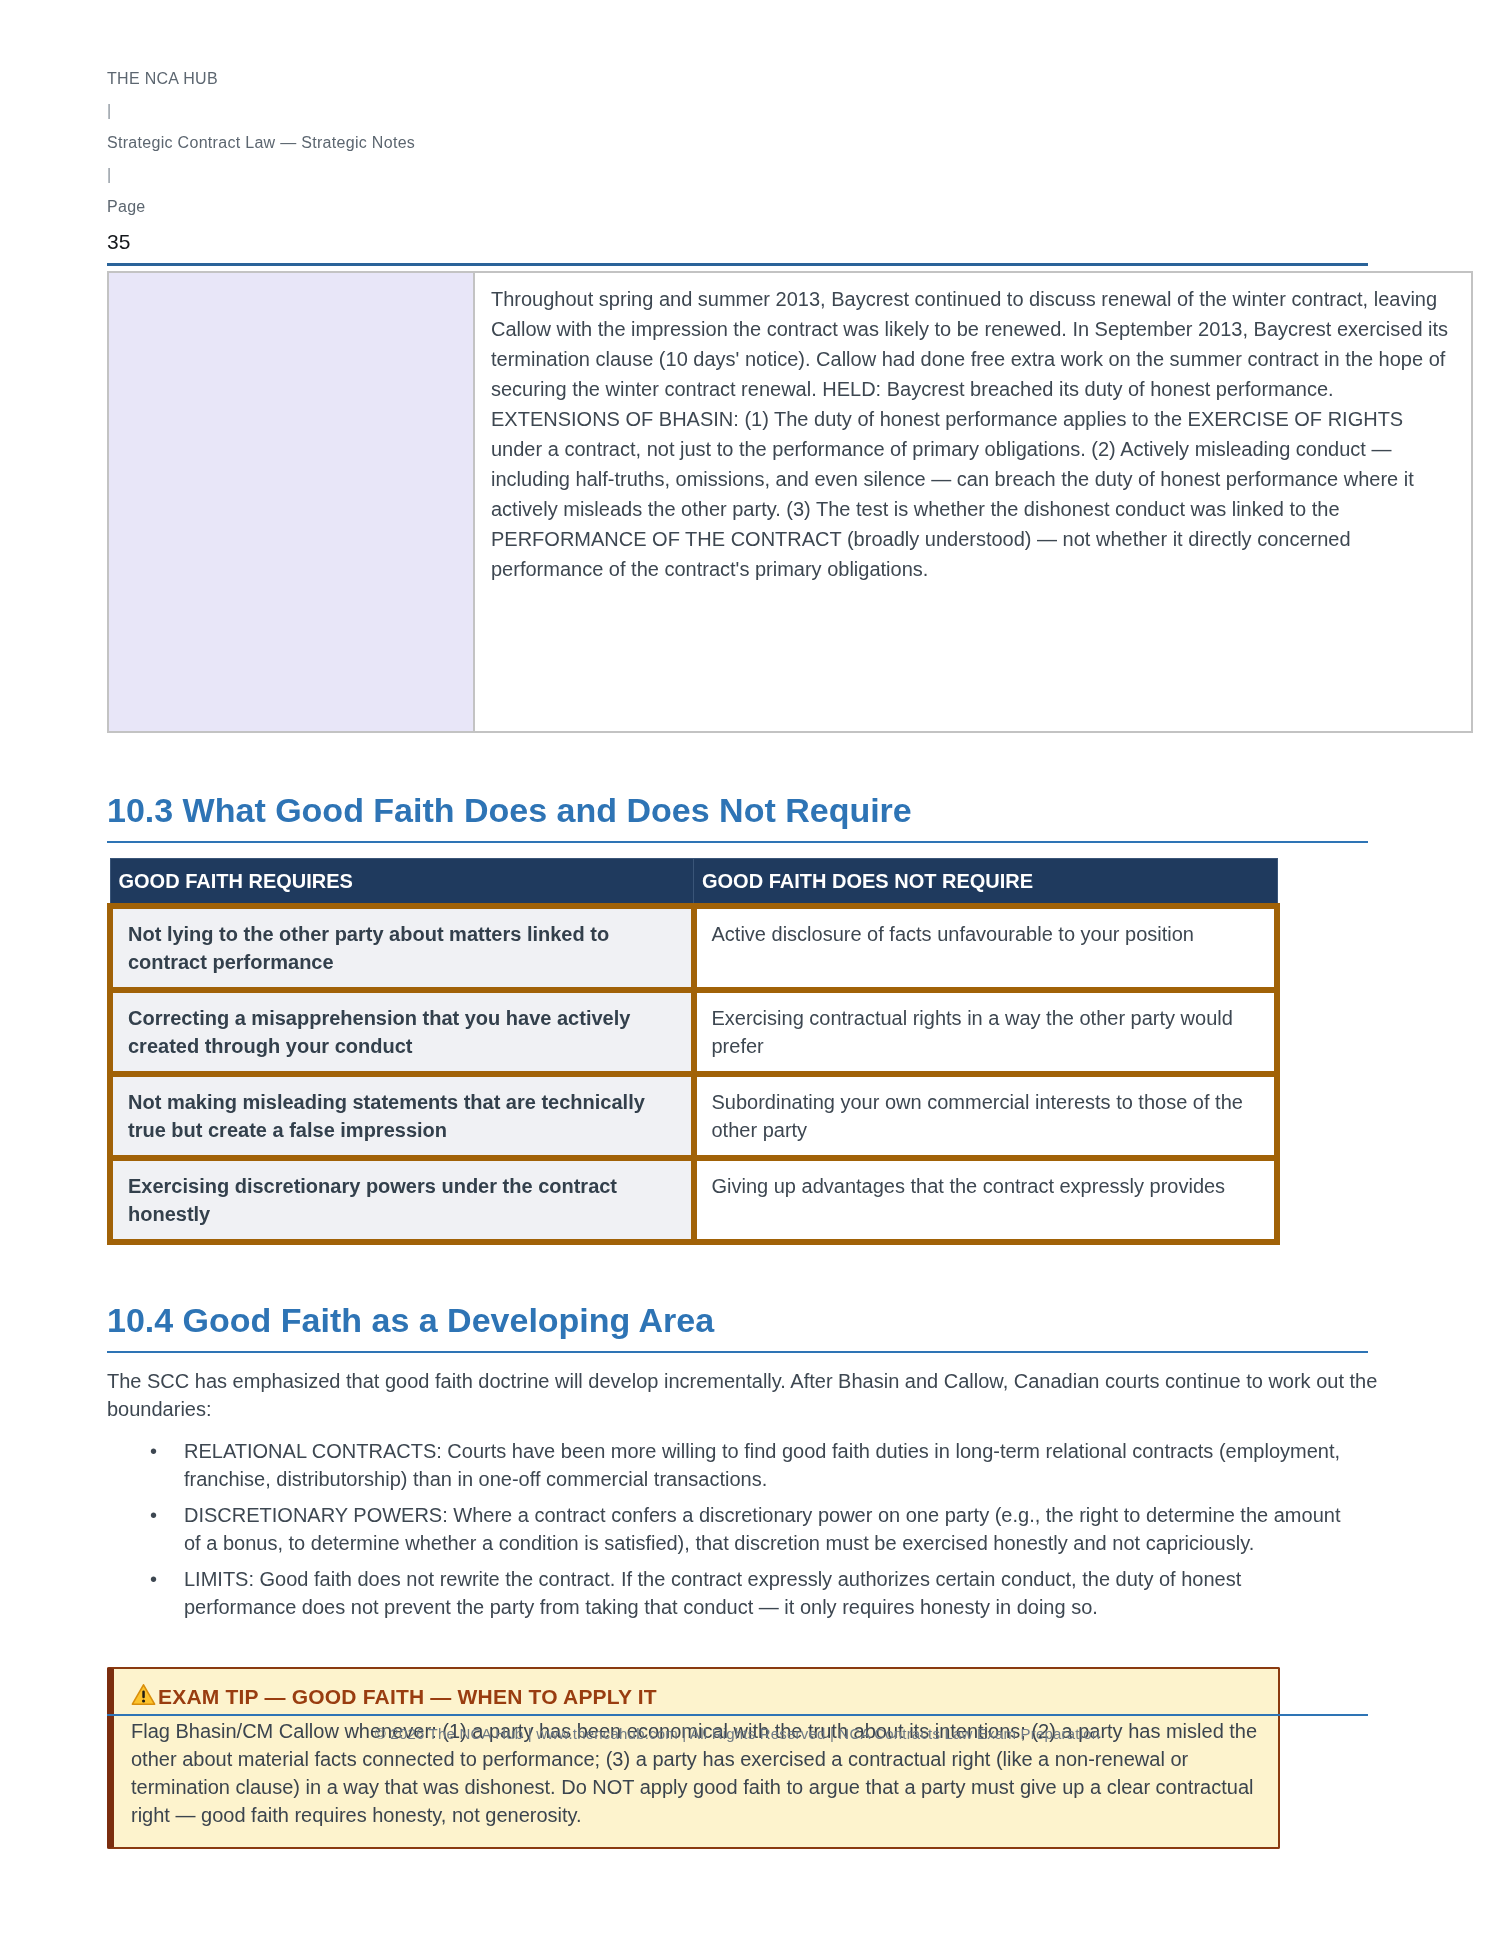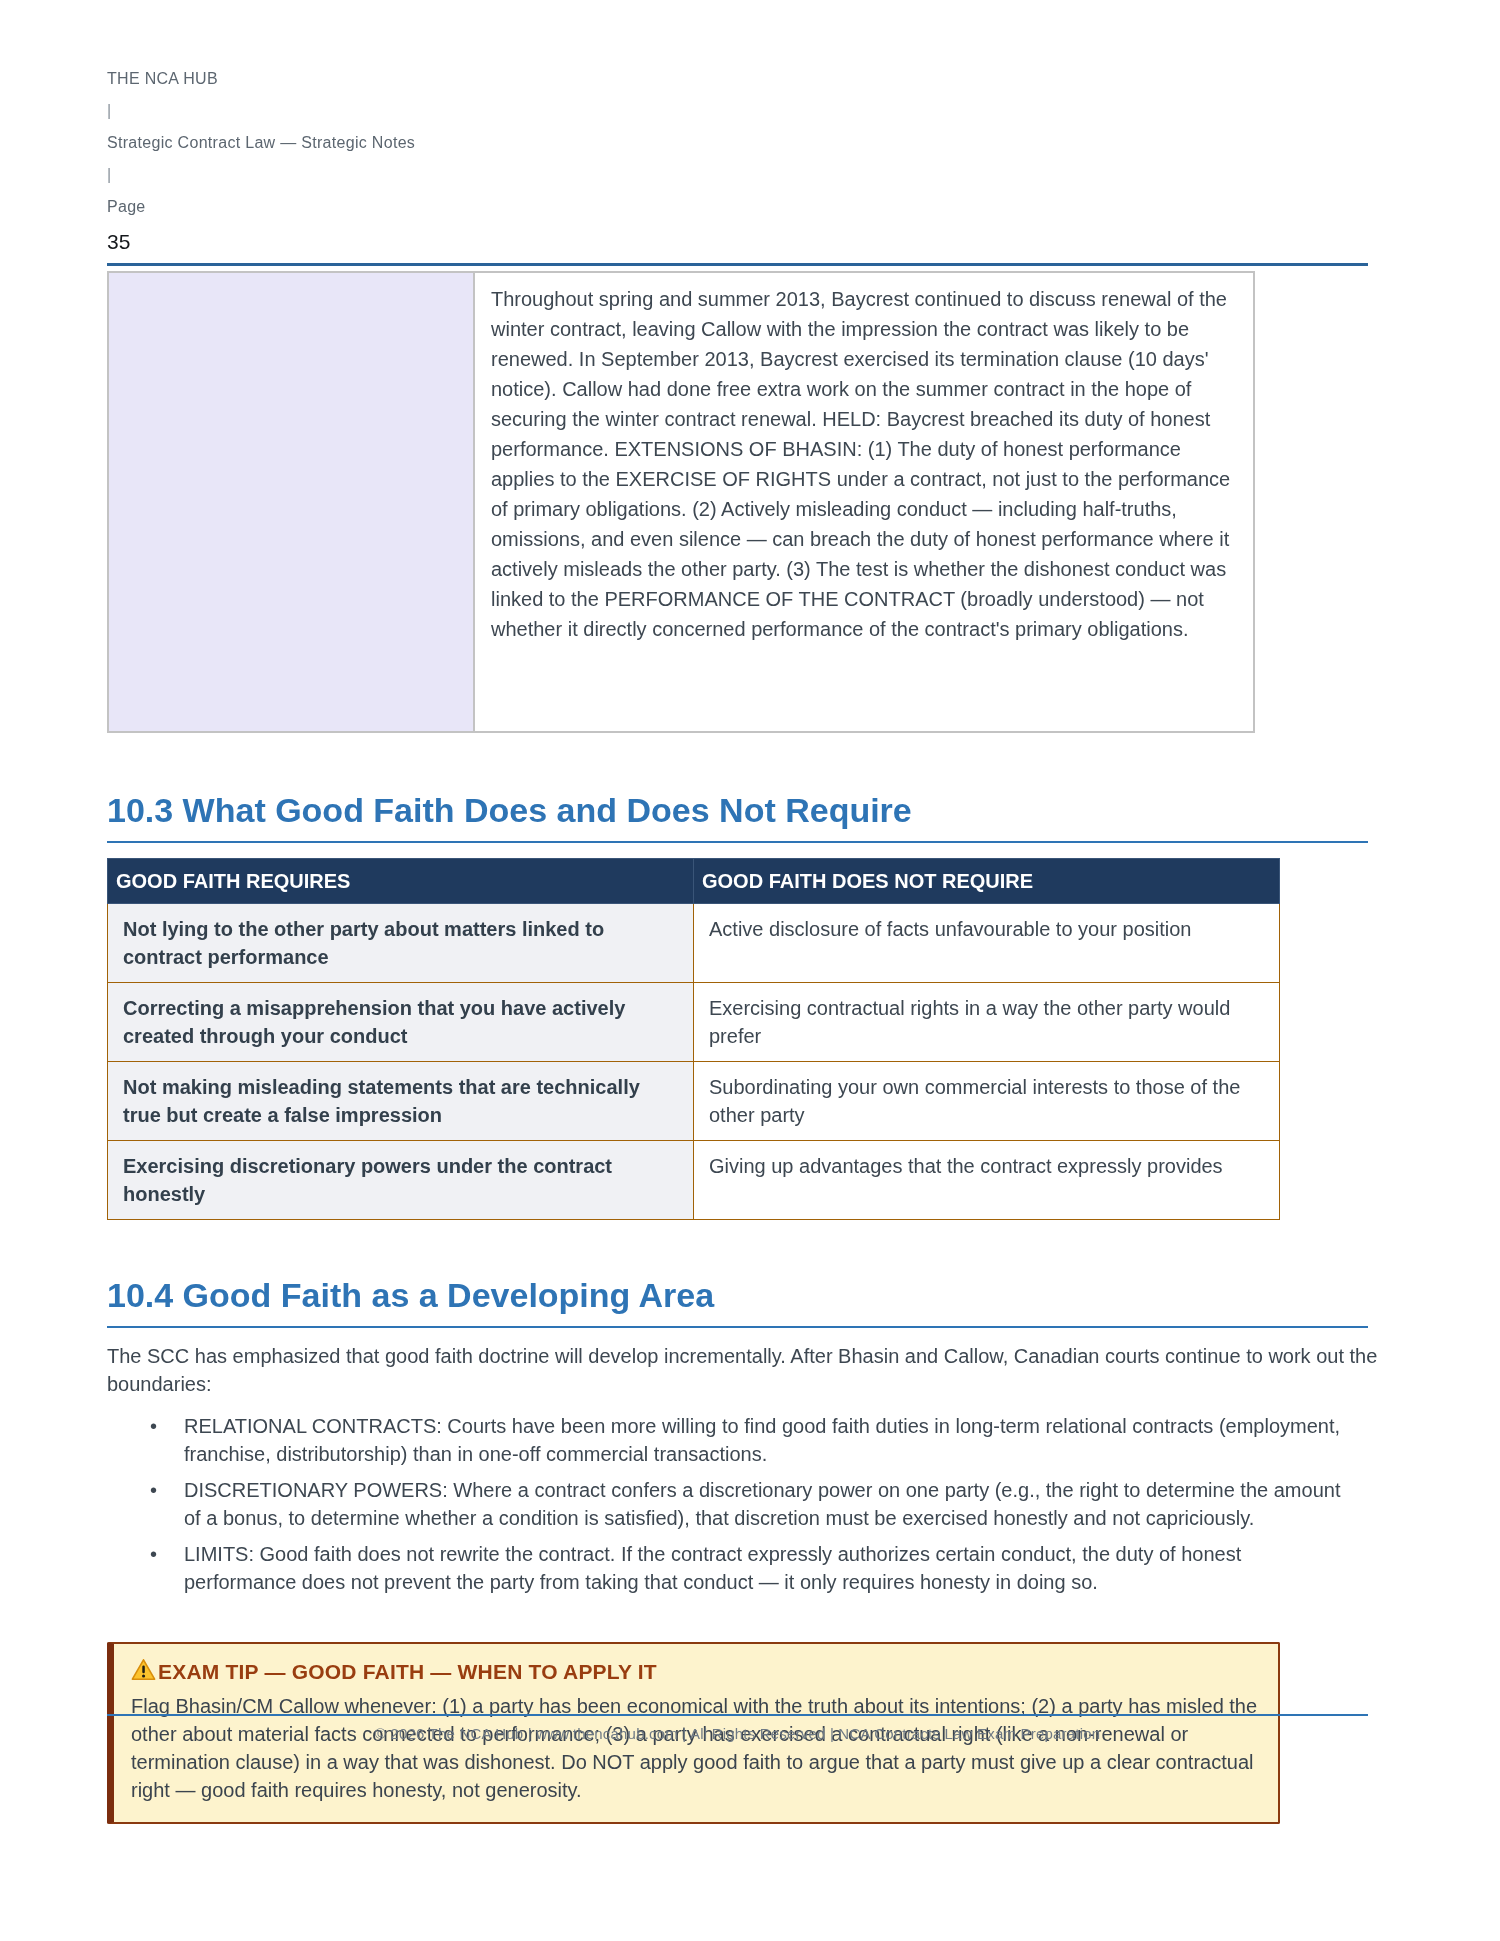--- a/index.html
+++ b/index.html
@@ -12,37 +12,37 @@
   .page { position:relative; width:1500px; height:1941px; padding:70px 107px 0 107px; }
 
   
   .doc-header { display:flex; align-items:baseline; gap:14px;
     font-size:16px; color:#5c6670; letter-spacing:.3px;flex-direction:column; }
   .doc-header .sep { color:#8a939c; }
   .doc-header .page-num { font-size:21px; color:#15181c; letter-spacing:0; }
   .header-rule { width:1261px; height:3px; background:#2a6399; margin-top:9px; }
 
   
-  .case-table { display:flex; width:1148px; min-height:462px; margin-top:5px;
+  .case-table { display:flex; width:1366px; min-height:462px; margin-top:5px;
     border:2px solid #c3c3c3; background:#ffffff; }
   .case-left { width:366px; background:#e8e6f8; border-right:2px solid #c3c3c3; }
   .case-right { flex:1; padding:11px 16px 12px 16px; font-size:20px; line-height:30px; color:#3d4751; }
 
   
   .section-heading { font-size:34px; font-weight:bold; color:#2e74b5; line-height:40px; }
   .h-103 { margin-top:57px; }
   .h-104 { margin-top:55px; }
   .section-rule { width:1261px; height:2px; background:#2e74b5; margin-top:11px; }
 
   
   .gf-table { width:1173px; margin-top:15px; border-collapse:collapse; table-layout:fixed;
     font-size:20px; line-height:28px; }
   .gf-table th { background:#1f3a5e; color:#ffffff; font-weight:bold; text-align:left;
     padding:8px 8px; height:44px; border:1px solid #3a5578; }
-  .gf-table td { border:1px solid #a16207; vertical-align:top; padding:11px 15px; }
+  .gf-table td { border:6px solid #a16207; vertical-align:top; padding:11px 15px; }
   .gf-table td.req { background:#f0f1f4; font-weight:bold; color:#33404c; height:78px; }
   .gf-table td.notreq { background:#ffffff; color:#3d4751; }
 
   
   .intro { margin-top:14px; width:1286px; font-size:20px; line-height:28px; }
   .bullet-list { list-style:none; margin-top:14px; padding-left:43px; width:1243px; }
   .bullet-list li { display:flex; margin-bottom:8px; font-size:20px; line-height:28px; }
   .bullet-list .marker { width:34px; flex:0 0 34px; color:#3d4751; }
 
   

